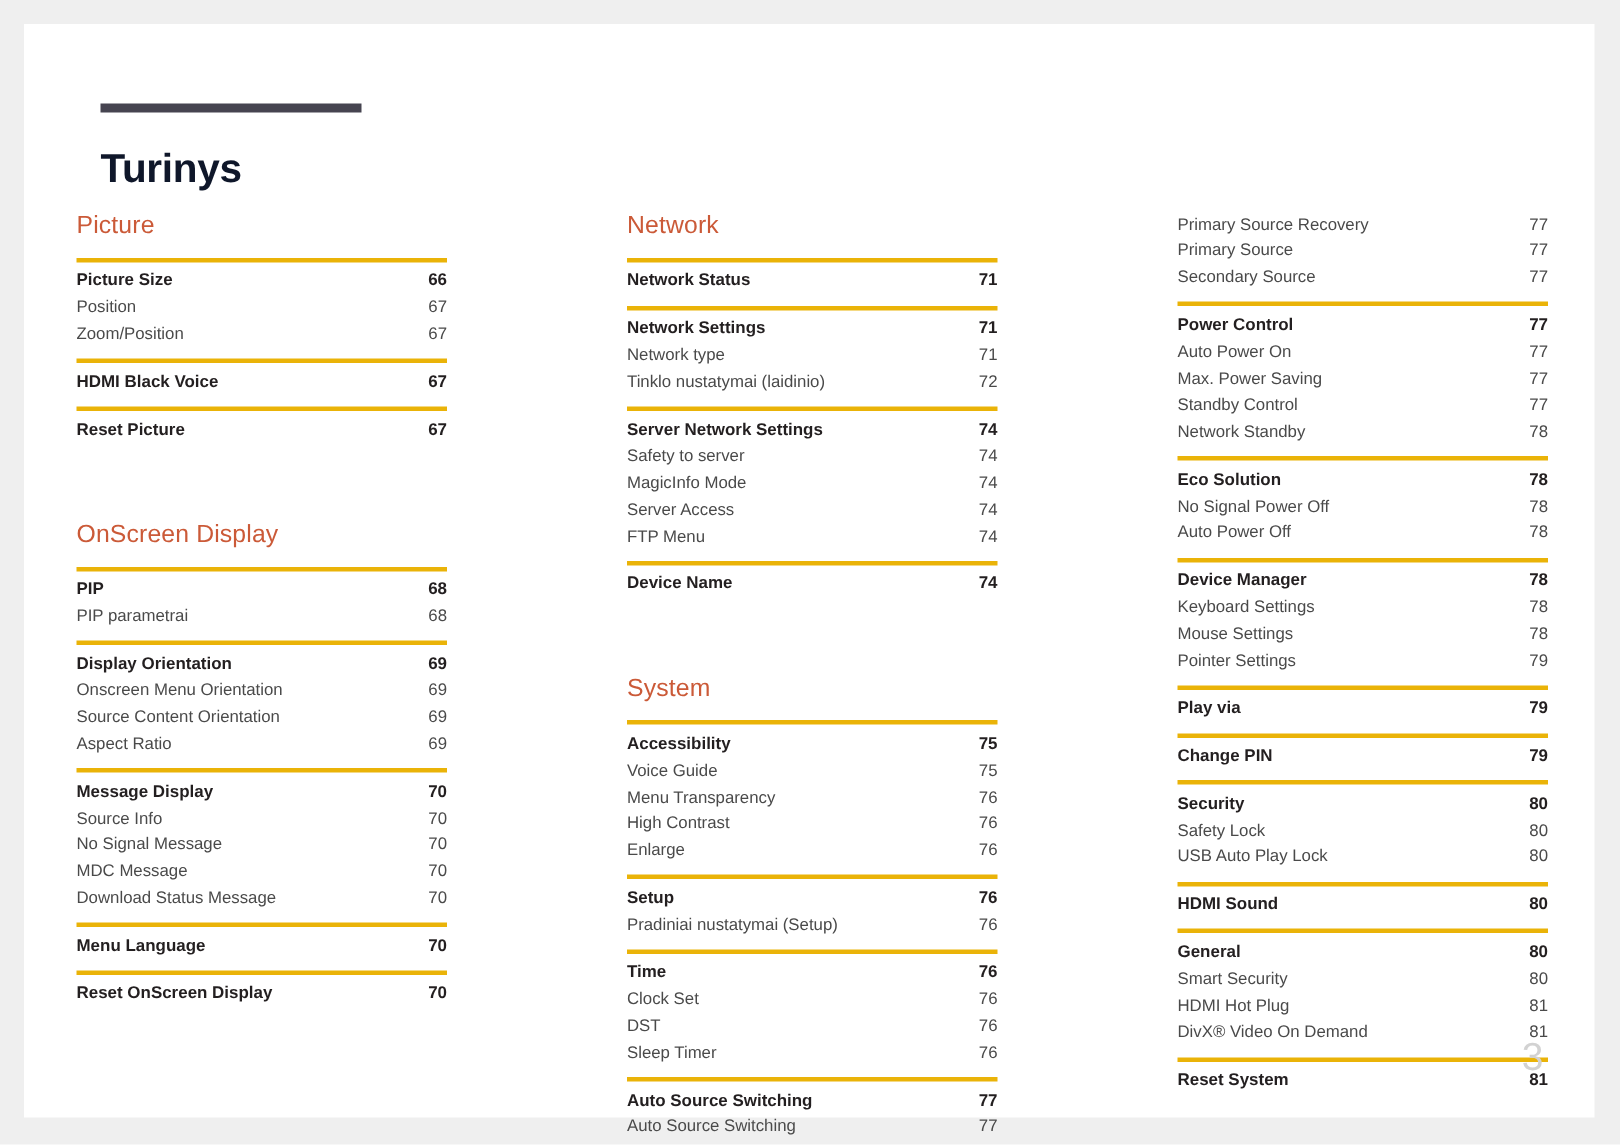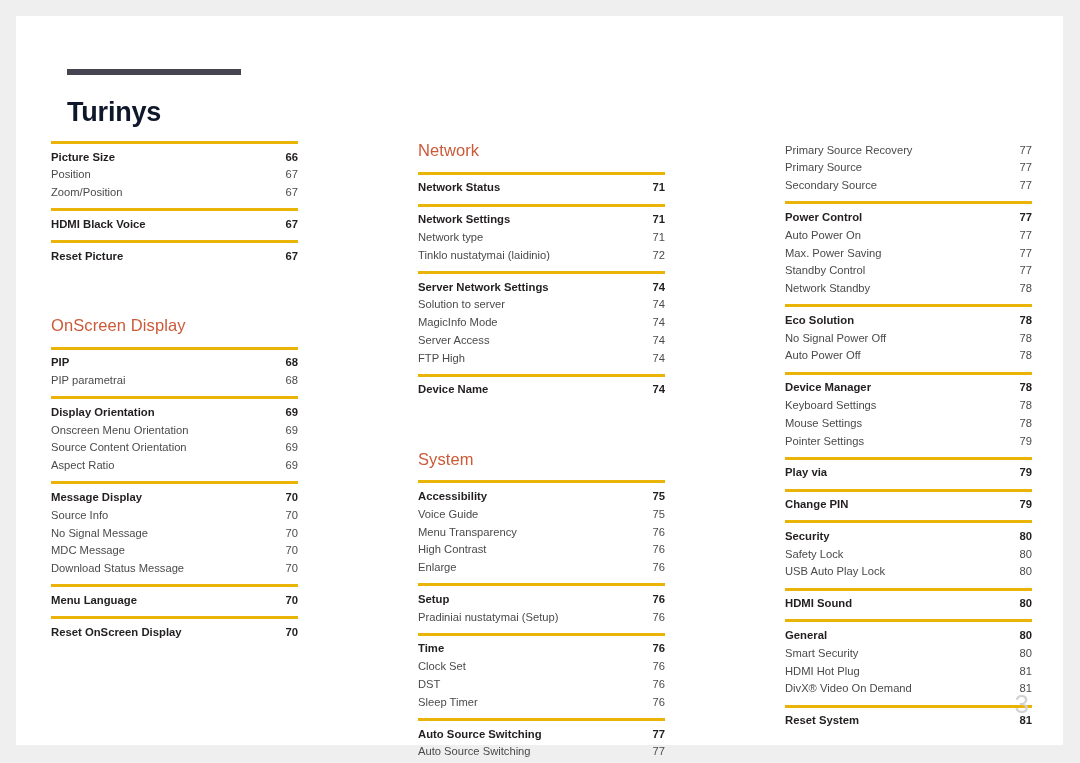--- a/index.html
+++ b/index.html
@@ -126,20 +126,21 @@
 </head>
 <body>
 
 <div class="page">
 
   <div class="title-rule"></div>
   <h1 class="doc-title">Turinys</h1>
 
   <div class="columns" id="toc-columns">
       <div class="col">
+        <div class="section-head">Picture</div>
         <div class="group">
           <div class="row main">
             <span class="label">Picture Size</span>
             <span class="pageno">66</span>
           </div>
           <div class="row sub">
             <span class="label">Position</span>
             <span class="pageno">67</span>
           </div>
           <div class="row sub">
@@ -245,33 +246,33 @@
             <span class="label">Tinklo nustatymai (laidinio)</span>
             <span class="pageno">72</span>
           </div>
         </div>
         <div class="group">
           <div class="row main">
             <span class="label">Server Network Settings</span>
             <span class="pageno">74</span>
           </div>
           <div class="row sub">
-            <span class="label">Solution to server</span>
+            <span class="label">Safety to server</span>
             <span class="pageno">74</span>
           </div>
           <div class="row sub">
             <span class="label">MagicInfo Mode</span>
             <span class="pageno">74</span>
           </div>
           <div class="row sub">
             <span class="label">Server Access</span>
             <span class="pageno">74</span>
           </div>
           <div class="row sub">
-            <span class="label">FTP High</span>
+            <span class="label">FTP Menu</span>
             <span class="pageno">74</span>
           </div>
         </div>
         <div class="group">
           <div class="row main">
             <span class="label">Device Name</span>
             <span class="pageno">74</span>
           </div>
         </div>
         <div class="section-head spaced-top">System</div>

